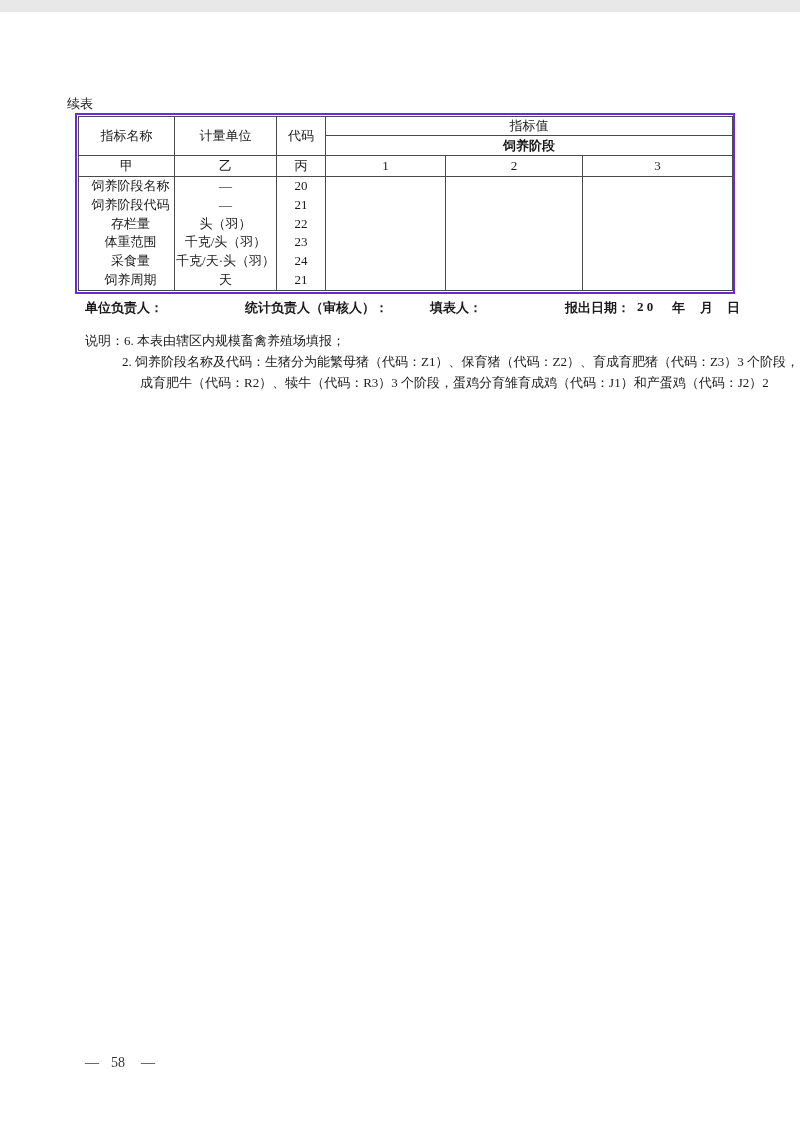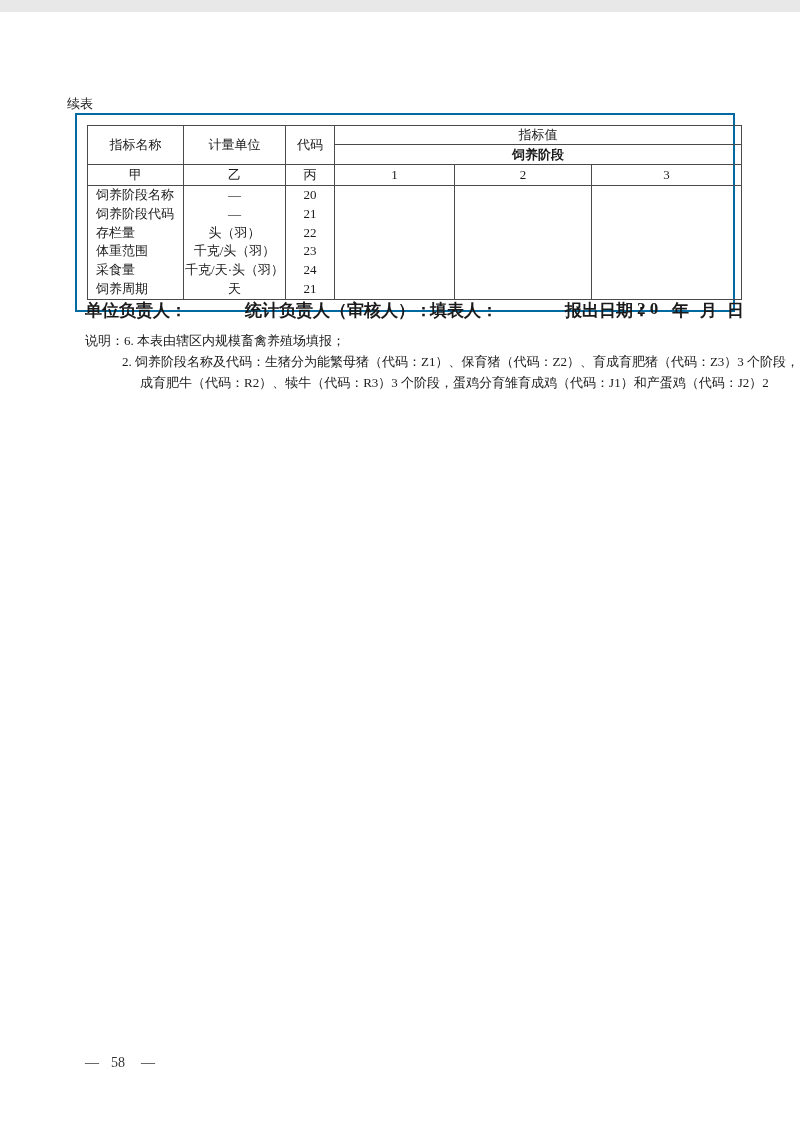--- a/index.html
+++ b/index.html
@@ -6,35 +6,35 @@
   body { background:#e8e8e8; }
   .page {
     position:relative; width:800px; height:1131px; background:#ffffff;
     font-family:"Liberation Serif","DejaVu Serif",serif; color:#1a1a1a;
     overflow:hidden; margin:12px auto;
   }
   .continue-label { position:absolute; left:67px; top:83px; font-size:13px; }
 
   .table-wrap {
     position:absolute; left:75px; top:101px; width:660px;
-    border:2px solid #0369a1; padding:10px; background:#fff;
+    border:2px solid #6d28d9; padding:1px; background:#fff;
   }
   table { width:100%; border-collapse:collapse; table-layout:fixed; font-size:13px; }
   td { border:1px solid #4a4a4a; padding:0; text-align:center; vertical-align:middle; }
   tr.hr1 td { height:19px; }
   tr.hr2 td { height:20px;font-weight:bold; }
   tr.hr3 td { height:21px; }
   tr.data-row td { height:113px; vertical-align:top; }
   .line { height:18.8px; line-height:18.8px; white-space:nowrap; overflow:hidden; }
-  .c-name .line { text-align:left; padding-left:8px; }
+  .c-name .line { text-align:center; padding-left:8px; }
   .c-unit .line, .c-code .line { text-align:center; }
 
   .signature-row {
     position:absolute; left:75px; top:287px; width:660px; height:16px;
-    font-size:17px; font-weight:bold; white-space:nowrap;
+    font-size:13px; font-weight:bold; white-space:nowrap;
   }
   .signature-row span { position:absolute; top:0; }
   .sig-unit   { left:10px; }
   .sig-stat   { left:170px; }
   .sig-filler { left:355px; }
   .sig-date   { left:490px; }
   .sig-digits { left:562px; }
   .sig-year   { left:597px; }
   .sig-month  { left:625px; }
   .sig-day    { left:652px; }

